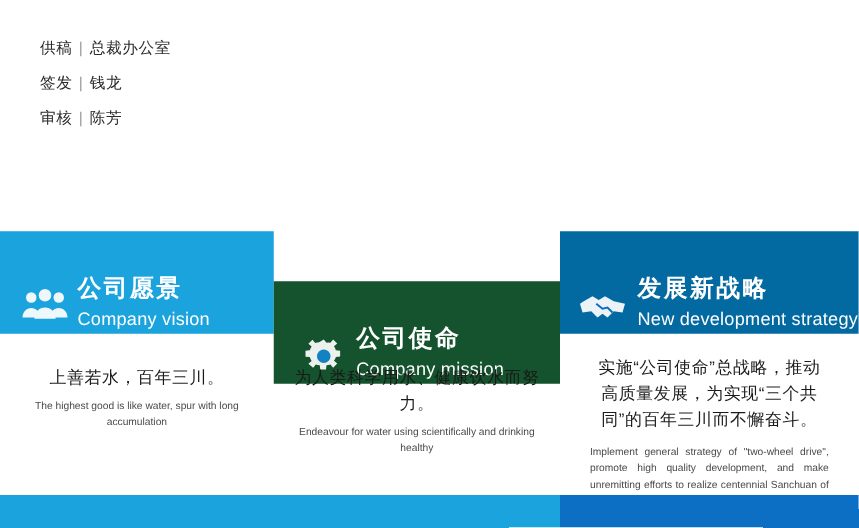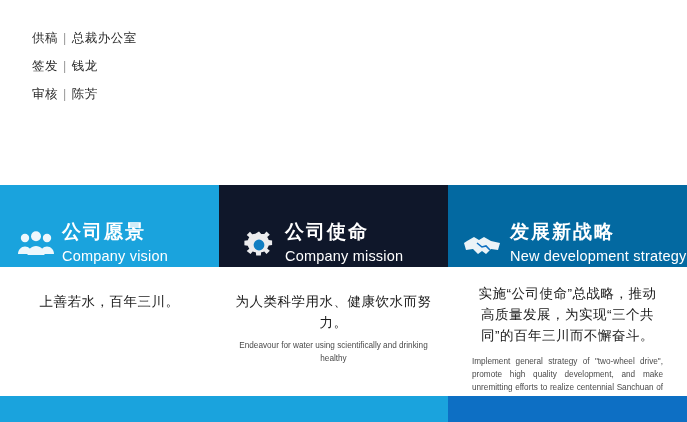--- a/index.html
+++ b/index.html
@@ -50,21 +50,21 @@
     display: flex;
   }
   .banner-col {
     position: relative;
     height: 82px;
     display: flex;
     align-items: flex-end;
     box-sizing: border-box;
   }
   .col-1 { width: 219px; background: #1aa3dd; padding-left: 14px; }
-  .col-2 { width: 229px; background: #0f172a; padding-left: 18px; }
+  .col-2 { width: 229px; background: #14532d; padding-left: 18px; margin-top: 40px; }
   .col-3 { width: 239px; background: #0369a1; padding-left: 14px; }
 
   .banner-icon {
     width: 44px;
     min-width: 44px;
     height: 44px;
     display: flex;
     align-items: center;
     justify-content: center;
     color: #ffffff;
@@ -199,20 +199,21 @@
         <div class="banner-cn">发展新战略</div>
         <div class="banner-en">New development strategy</div>
       </div>
     </div>
 
   </div>
 
   <div class="content">
     <div class="content-col ccol-1">
       <div class="content-cn">上善若水，百年三川。</div>
+      <div class="content-en">The highest good is like water, spur with long accumulation</div>
     </div>
     <div class="content-col ccol-2">
       <div class="content-cn">为人类科学用水、健康饮水而努力。</div>
       <div class="content-en">Endeavour for water using scientifically and drinking healthy</div>
     </div>
     <div class="content-col ccol-3">
       <div class="content-cn">实施“公司使命”总战略，推动高质量发展，为实现“三个共同”的百年三川而不懈奋斗。</div>
       <div class="content-en">Implement general strategy of "two-wheel drive", promote high quality development, and make unremitting efforts to realize centennial Sanchuan of "three commons".</div>
     </div>
   </div>

